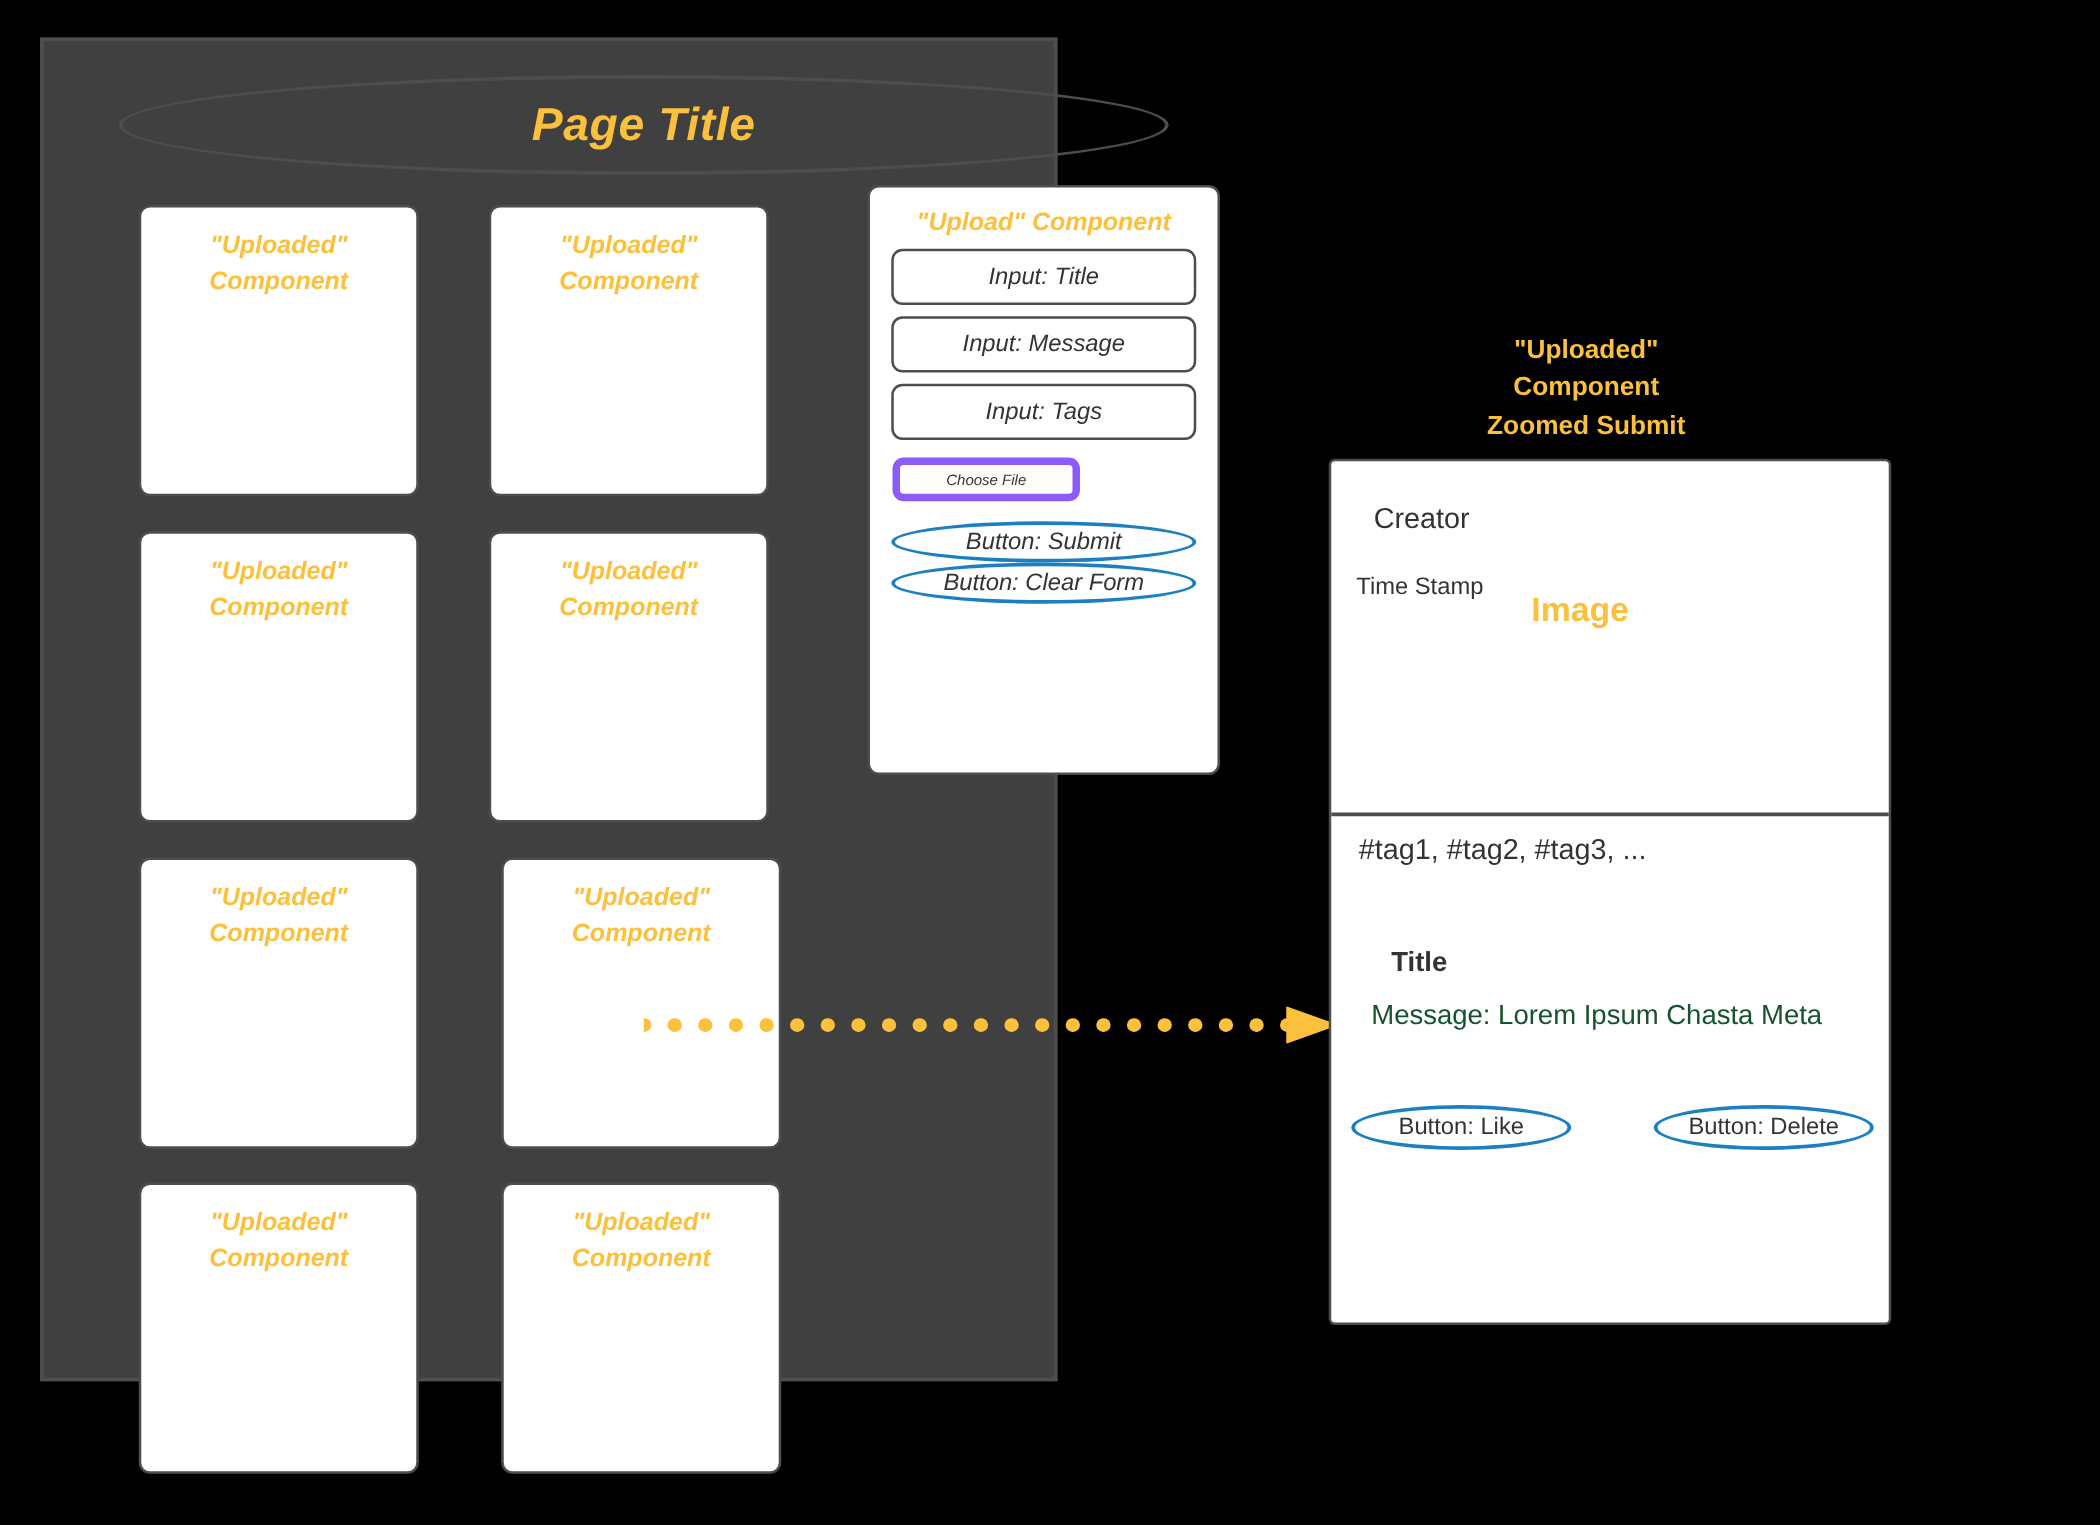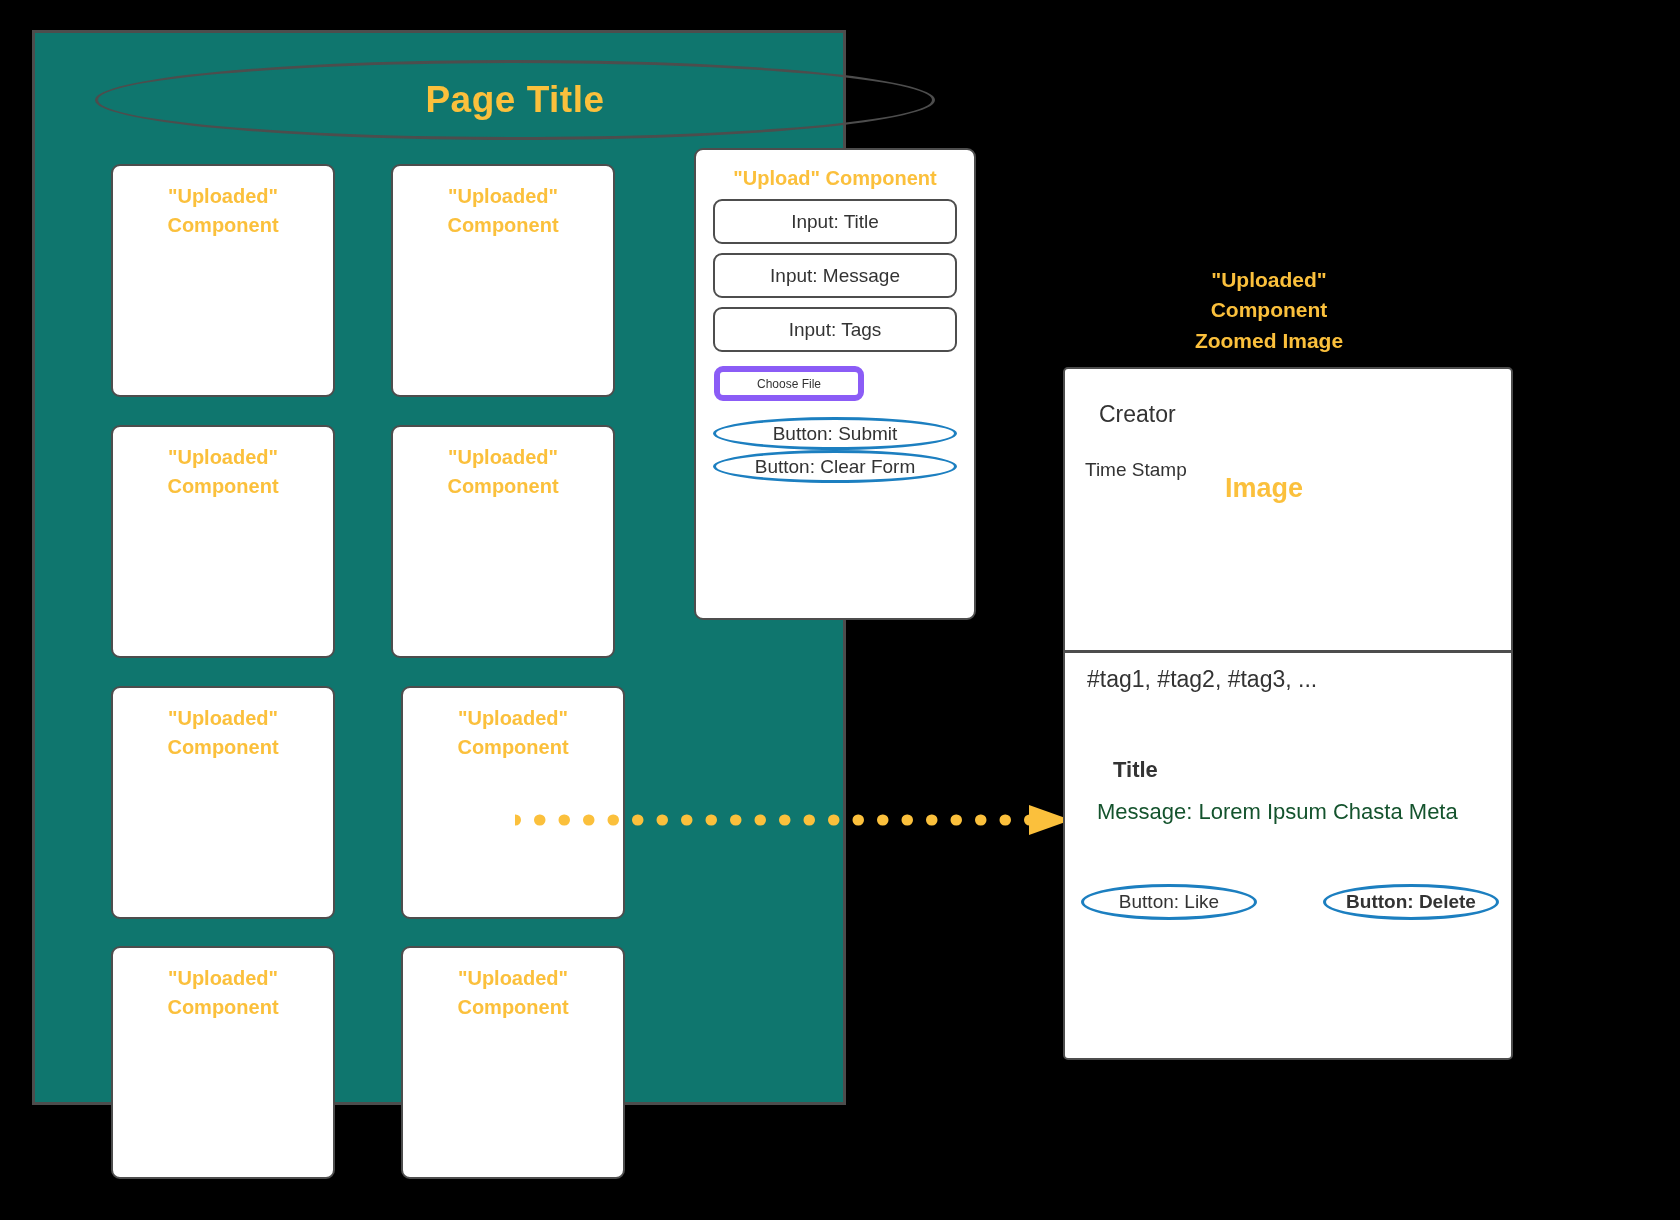--- a/index.html
+++ b/index.html
@@ -4,21 +4,21 @@
 <style>
   html,body{margin:0;padding:0;background:#000;}
   body{width:1680px;height:1220px;position:relative;overflow:hidden;
        font-family:"Liberation Sans",sans-serif;}
 
   .stage{position:absolute;inset:0;}
 
   
   #page-panel{
     position:absolute;left:32px;top:30px;width:814px;height:1075px;
-    background:#0f766e;border:3px solid #4d4d4d;box-sizing:border-box;
+    background:#404040;border:3px solid #4d4d4d;box-sizing:border-box;font-style:italic;
   }
 
   
   #title-ellipse{
     position:absolute;left:60px;top:27px;width:840px;height:80px;
     border:3px solid #4d4d4d;border-radius:50%;
     display:flex;align-items:center;justify-content:center;box-sizing:border-box;
   }
   #title-ellipse .txt{
     color:#FBC03C;font-weight:bold;font-size:37px;letter-spacing:.5px;
@@ -83,21 +83,21 @@
   #detail-card .d-title{position:absolute;left:48px;top:388px;font-size:22px;font-weight:bold;color:#333;}
   #detail-card .d-message{position:absolute;left:32px;top:430px;font-size:22px;color:#14532d;}
 
   .oval-btn{
     position:absolute;height:36px;
     border:3px solid #1C7FC0;border-radius:50%;background:#fff;
     display:flex;align-items:center;justify-content:center;
     font-size:19px;color:#333;box-sizing:border-box;
   }
   #btn-like{left:16px;top:515px;width:176px;}
-  #btn-delete{left:258px;top:515px;width:176px;font-weight:bold;}
+  #btn-delete{left:258px;top:515px;width:176px;}
 
   
   #connector{position:absolute;left:515px;top:805px;width:560px;height:30px;}
 </style>
 </head>
 <body>
 
 <div class="stage">
 
   <div id="page-panel">
@@ -173,21 +173,21 @@
   </div>
 
   <svg id="connector" viewBox="0 0 560 30" xmlns="http://www.w3.org/2000/svg">
     <line x1="0" y1="15" x2="515" y2="15" stroke="#FBC03C" stroke-width="11" stroke-linecap="round" stroke-dasharray="0.5 24"></line>
     <polygon points="514,0 556,15 514,30" fill="#FBC03C"></polygon>
   </svg>
 
   <div id="zoom-label">
     <div>"Uploaded"</div>
     <div>Component</div>
-    <div>Zoomed Image</div>
+    <div>Zoomed Submit</div>
   </div>
 
   <div id="detail-card">
     <div class="creator">Creator</div>
     <div class="timestamp">Time Stamp</div>
     <div class="image-word">Image</div>
     <div class="divider"></div>
     <div class="tags">#tag1, #tag2, #tag3, ...</div>
     <div class="d-title">Title</div>
     <div class="d-message">Message: Lorem Ipsum Chasta Meta</div>

